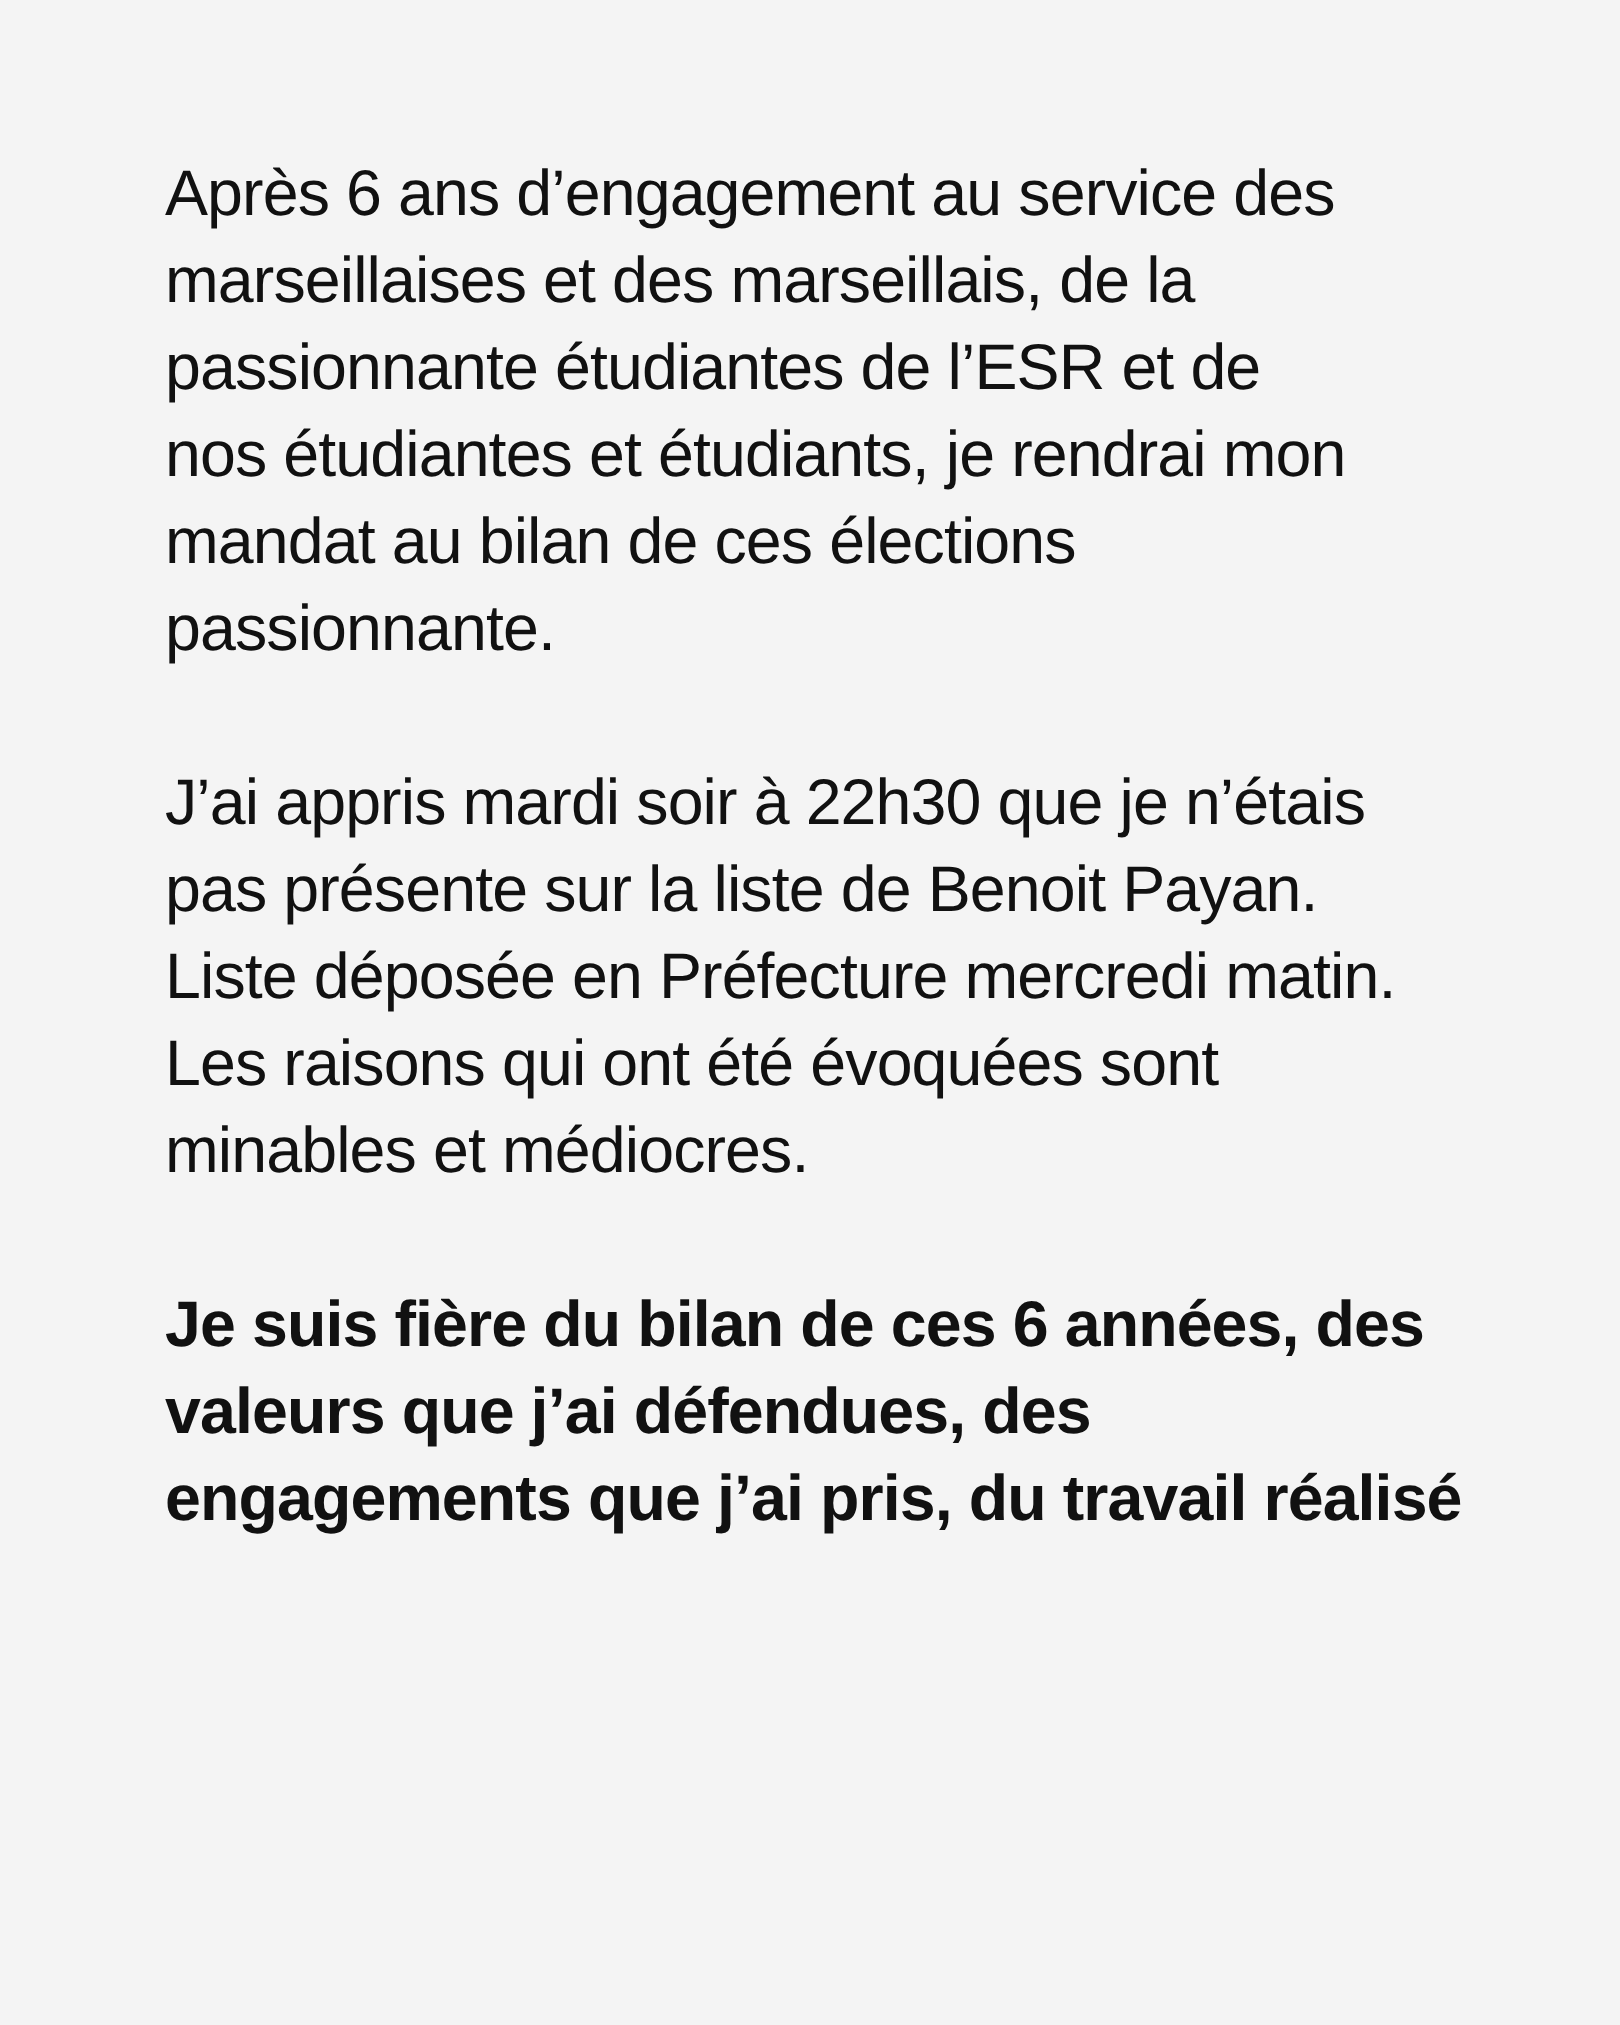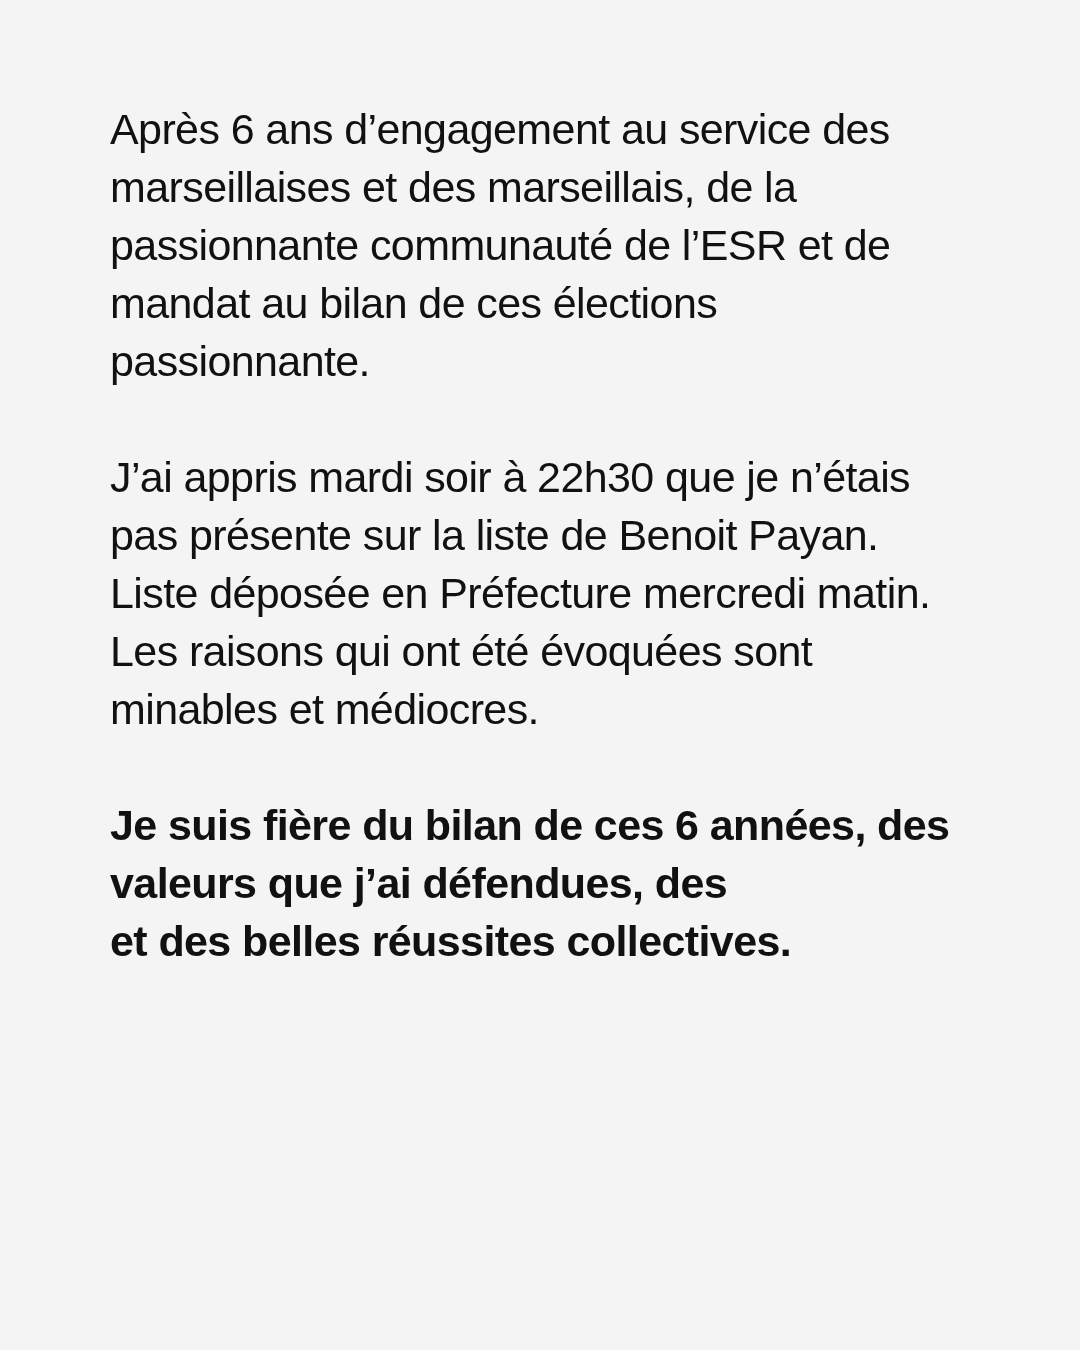--- a/index.html
+++ b/index.html
@@ -36,30 +36,31 @@
   }
 </style>
 </head>
 <body style="background: rgb(244, 244, 244);">
 
 <main class="post" style="color: rgb(17, 17, 17);">
   <div id="paragraphs-root">
       <p class="paragraph">
         <span class="line">Après 6 ans d’engagement au service des</span>
         <span class="line">marseillaises et des marseillais, de la</span>
-        <span class="line">passionnante communauté de l’ESR et de</span>
+        <span class="line">passionnante étudiantes de l’ESR et de</span>
+        <span class="line">nos étudiantes et étudiants, je rendrai mon</span>
         <span class="line">mandat au bilan de ces élections</span>
         <span class="line">passionnante.</span>
       </p>
       <p class="paragraph">
         <span class="line">J’ai appris mardi soir à 22h30 que je n’étais</span>
         <span class="line">pas présente sur la liste de Benoit Payan.</span>
         <span class="line">Liste déposée en Préfecture mercredi matin.</span>
         <span class="line">Les raisons qui ont été évoquées sont</span>
         <span class="line">minables et médiocres.</span>
       </p>
       <p class="paragraph bold">
         <span class="line">Je suis fière du bilan de ces 6 années, des</span>
         <span class="line">valeurs que j’ai défendues, des</span>
-        <span class="line">et des belles réussites collectives.</span>
+        <span class="line">engagements que j’ai pris, du travail réalisé</span>
       </p>
     </div>
 </main>
 
 </body></html>

